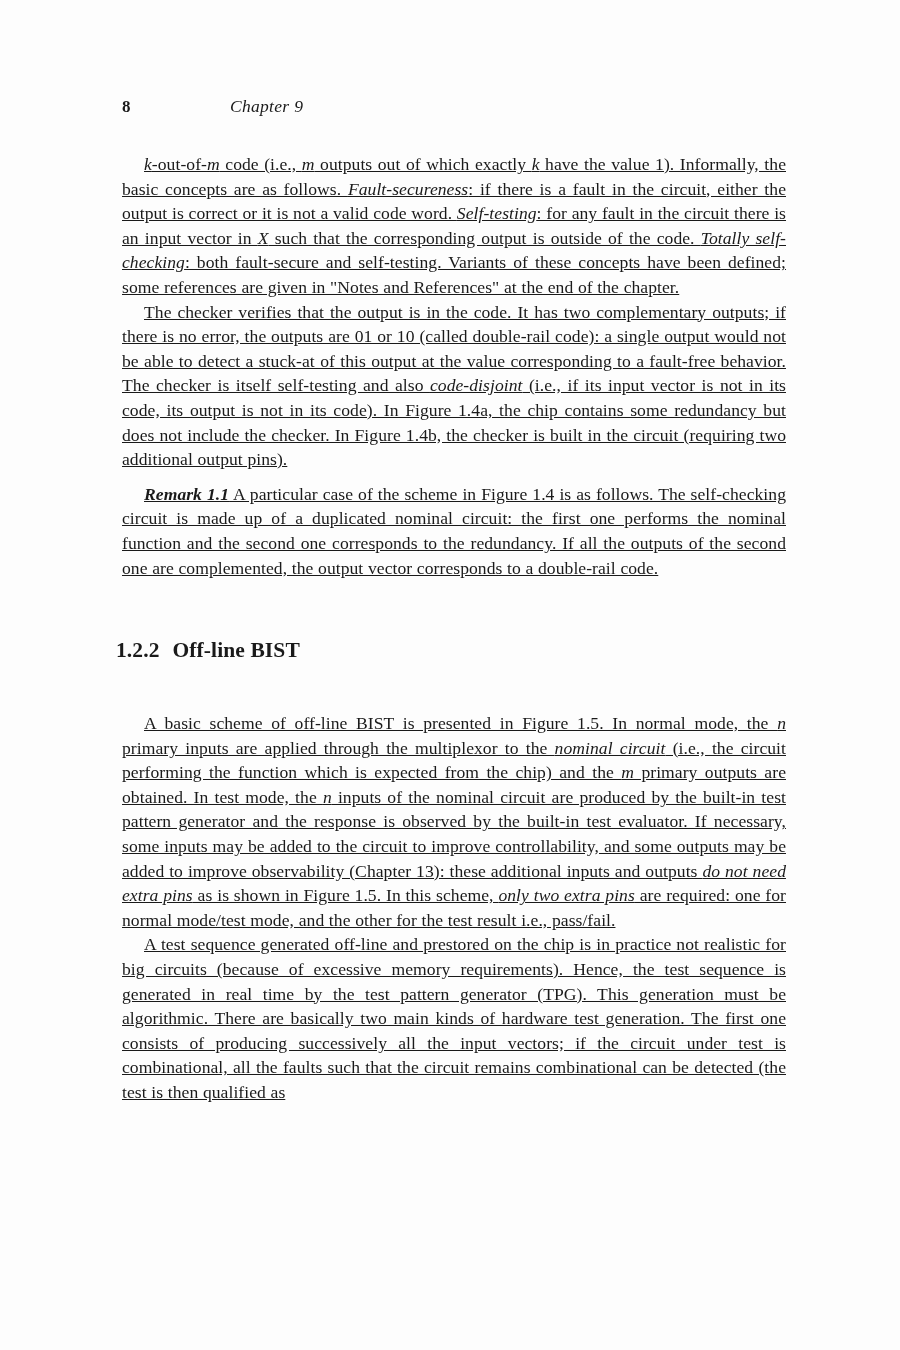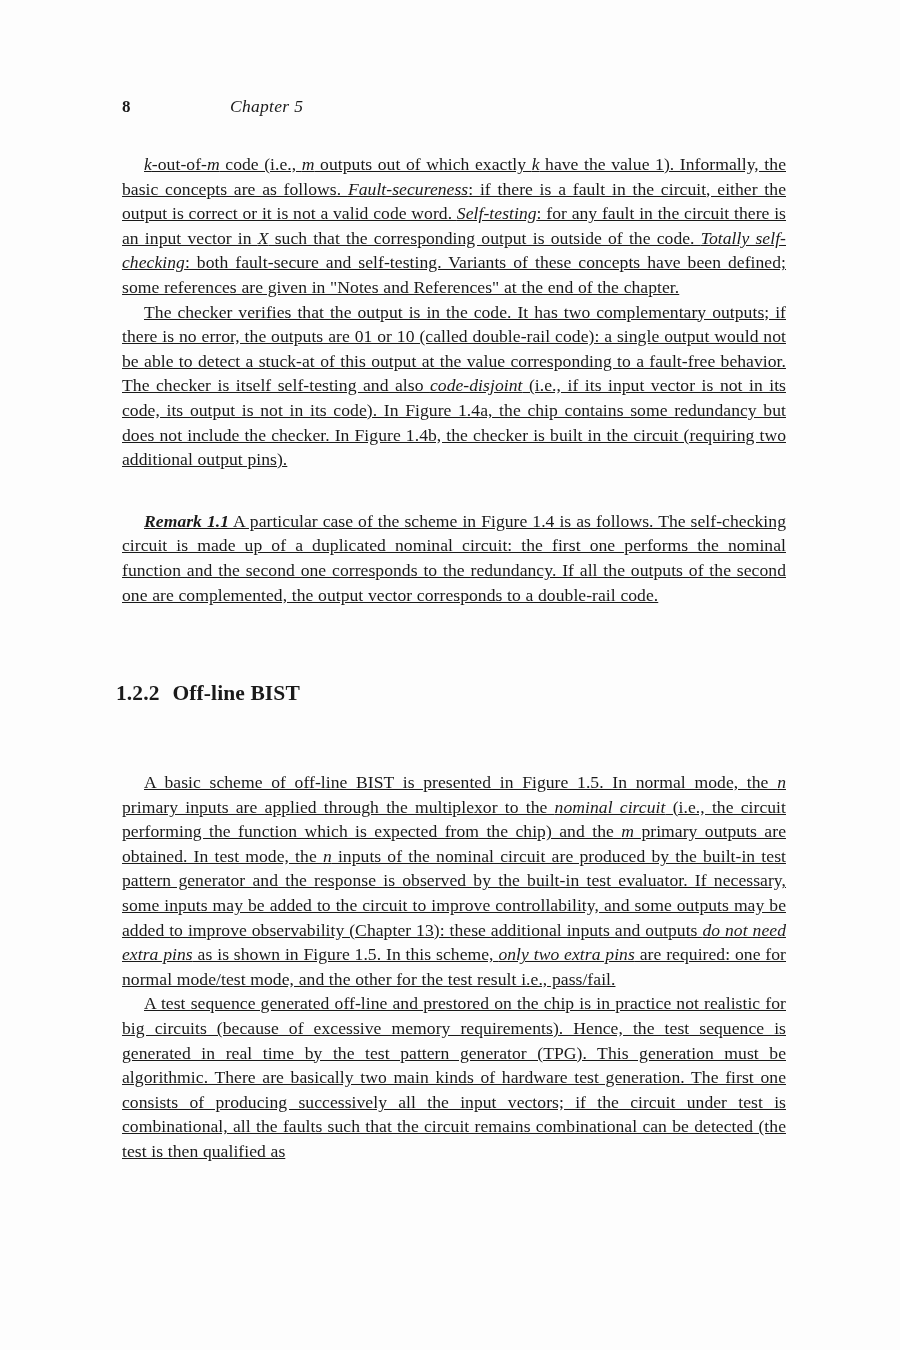--- a/index.html
+++ b/index.html
@@ -58,45 +58,45 @@
     -webkit-hyphens: none;
     hyphens: none;
     letter-spacing: 0.05px;
     word-spacing: 0.2px;
   }
   p.indent {
     text-indent: 22px;
     text-decoration: underline;
   }
   p.gap-remark {
-    margin-top: 37px;
+    margin-top: 10px;
   }
   i, em { font-style: italic; }
   .bi { font-style: italic; font-weight: bold; }
   
   h2.section-heading {
-    margin: 16px;
+    margin: 0;
     font-size: 21.5px;
     font-weight: bold;
     letter-spacing: 0.1px;
     line-height: 28px;
     margin-left: -6px;
   }
   .sec-num { margin-right: 13px; }
   .spacer-before-heading { height: 56px; }
   .spacer-after-heading { height: 47px; }
 </style>
 </head>
 <body style="background: rgb(253, 253, 253); color: rgb(26, 26, 26);">
 
 <div class="page">
 
   <div class="running-head">
     <span class="folio">8</span>
-    <span class="chapter-label">Chapter 5</span>
+    <span class="chapter-label">Chapter 9</span>
   </div>
 
   <div class="column">
 
     <p class="body-text indent"><i>k</i><span>-out-of-</span><i>m</i><span> code (i.e., </span><i>m</i><span> outputs out of which exactly </span><i>k</i><span> have the value 1). Informally, the basic concepts are as follows. </span><i>Fault-secureness</i><span>: if there is a fault in the circuit, either the output is correct or it is not a valid code word. </span><i>Self-testing</i><span>: for any fault in the circuit there is an input vector in </span><i>X</i><span> such that the corresponding output is outside of the code. </span><i>Totally self-checking</i><span>: both fault-secure and self-testing. Variants of these concepts have been defined; some references are given in "Notes and References" at the end of the chapter.</span></p>
 
     <p class="body-text indent"><span>The checker verifies that the output is in the code. It has two complementary outputs; if there is no error, the outputs are 01 or 10 (called double-rail code): a single output would not be able to detect a stuck-at of this output at the value corresponding to a fault-free behavior. The checker is itself self-testing and also </span><i>code-disjoint</i><span> (i.e., if its input vector is not in its code, its output is not in its code). In Figure 1.4a, the chip contains some redundancy but does not include the checker. In Figure 1.4b, the checker is built in the circuit (requiring two additional output pins).</span></p>
 
     <p class="body-text indent gap-remark"><span class="bi">Remark 1.1</span><span> A particular case of the scheme in Figure 1.4 is as follows. The self-checking circuit is made up of a duplicated nominal circuit: the first one performs the nominal function and the second one corresponds to the redundancy. If all the outputs of the second one are complemented, the output vector corresponds to a double-rail code.</span></p>
 

